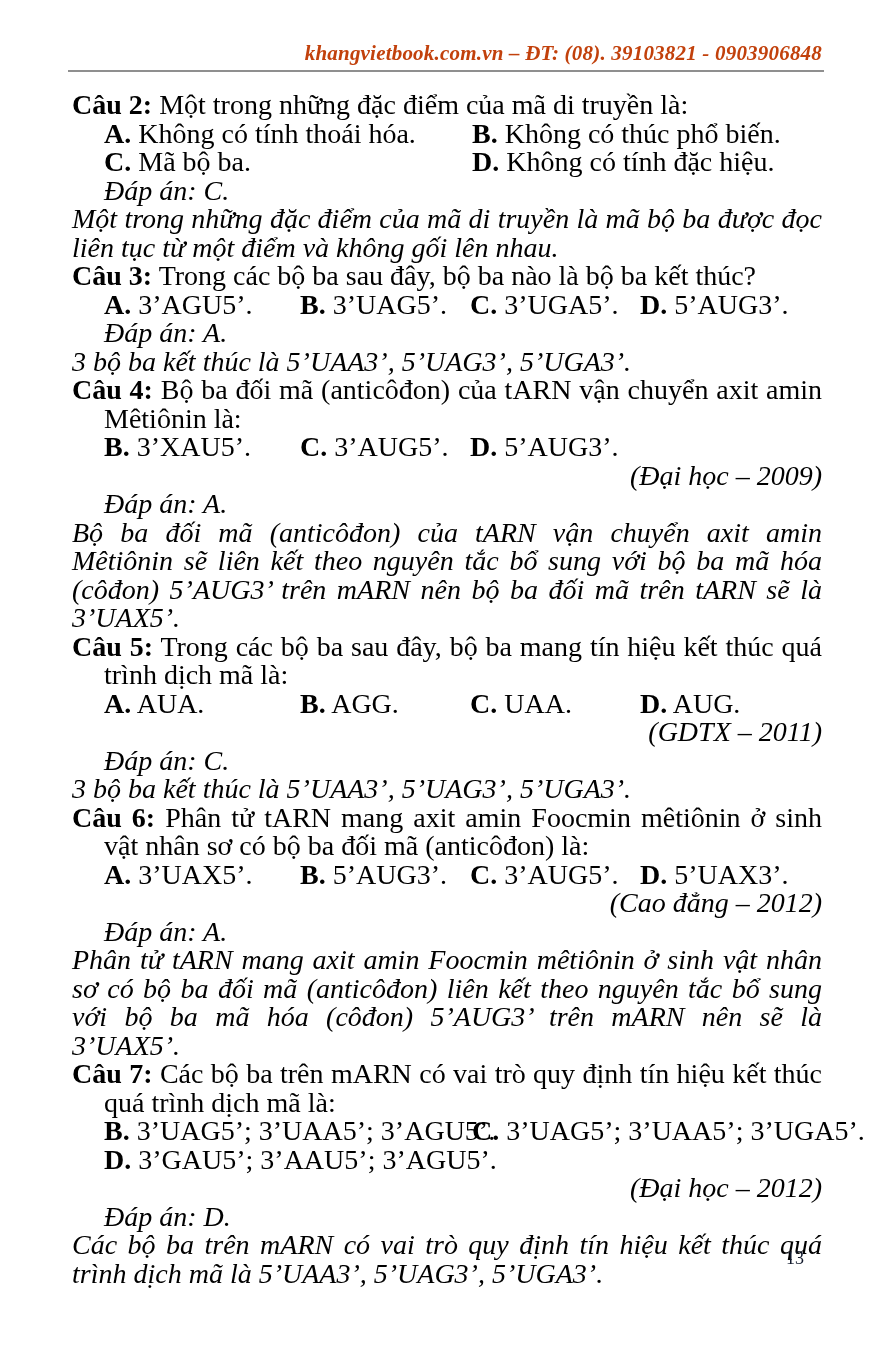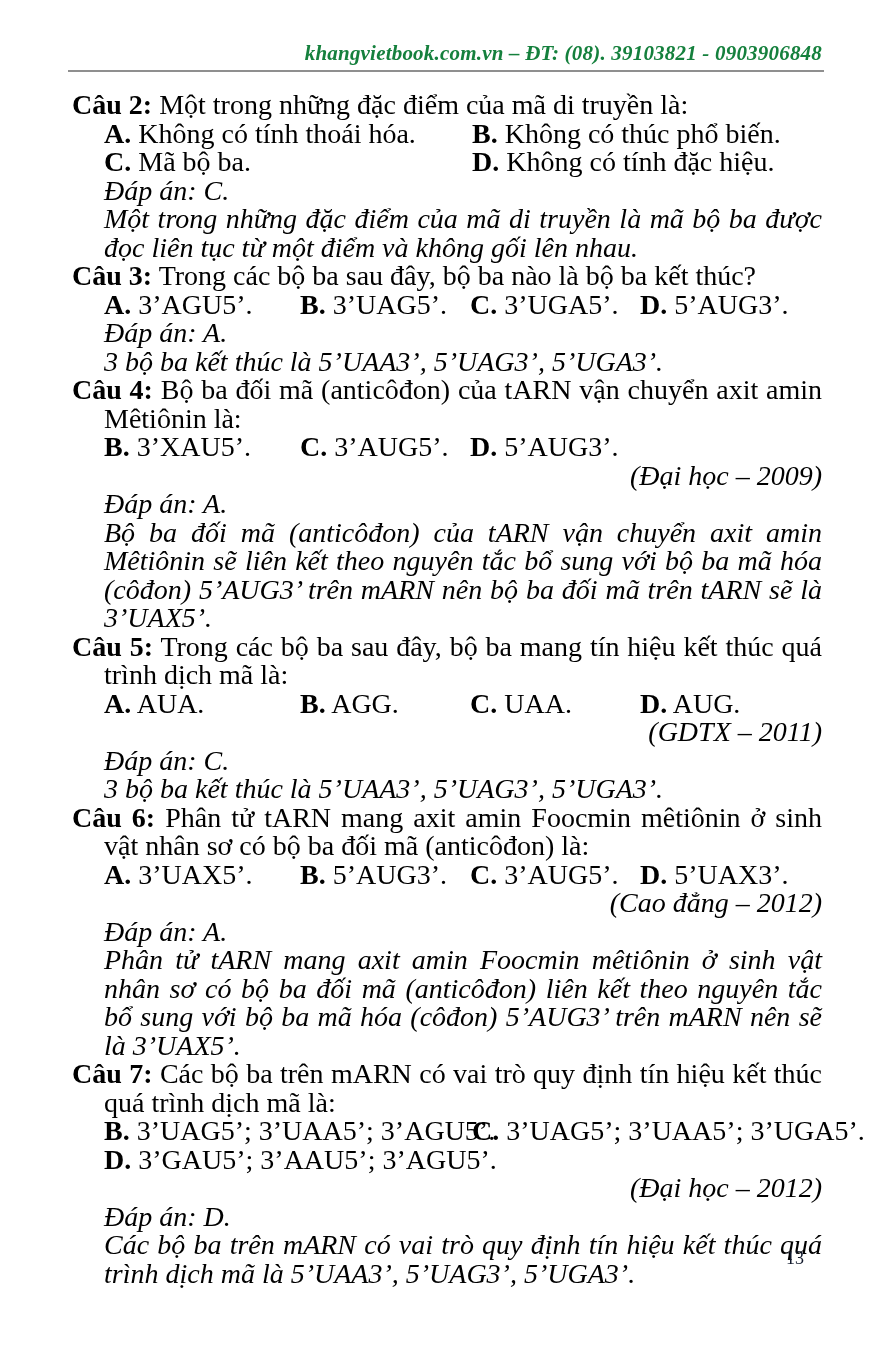--- a/index.html
+++ b/index.html
@@ -9,21 +9,21 @@
     position: relative;
     font-family: "Liberation Serif", "DejaVu Serif", serif;
     color: #000000;
     overflow: hidden;
   }
   .page-header {
     position: absolute; left: 68px; right: 66px; top: 41px;
     text-align: right;
     font-style: italic; font-weight: bold;
     font-size: 21px; line-height: 24px;
-    color: #15803d;
+    color: #c2410c;
     letter-spacing: 0.2px;
   }
   .header-rule {
     position: absolute; left: 68px; right: 64px; top: 70px;
     height: 0; border: none; border-top: 2px solid #8f8f8f;
     margin: 0;
   }
   .content {
     position: absolute; left: 72px; top: 91px; width: 750px;
     font-size: 28px; line-height: 28.5px;
@@ -37,21 +37,21 @@
   .opts {
     display: grid;
     margin-left: 32px;
   }
   .cols-4 { grid-template-columns: 196px 170px 170px 1fr; }
   .cols-2 { grid-template-columns: 368px 1fr; }
   .opt { white-space: nowrap; }
   .opt b { font-weight: bold; }
   .source { text-align: right; font-style: italic; }
   .answer { margin-left: 32px; font-style: italic; }
-  .expl { margin-left: 32px; font-style: italic; text-align: justify; }
+  .expl { font-style: italic; text-align: justify; }
   .page-number {
     position: absolute; left: 786px; top: 1248px;
     font-size: 18px; color: #0f172a;
   }
 </style>
 </head>
 <body>
 
 <div class="page-header">khangvietbook.com.vn – ĐT: (08). 39103821 - 0903906848</div>
 <hr class="header-rule">

